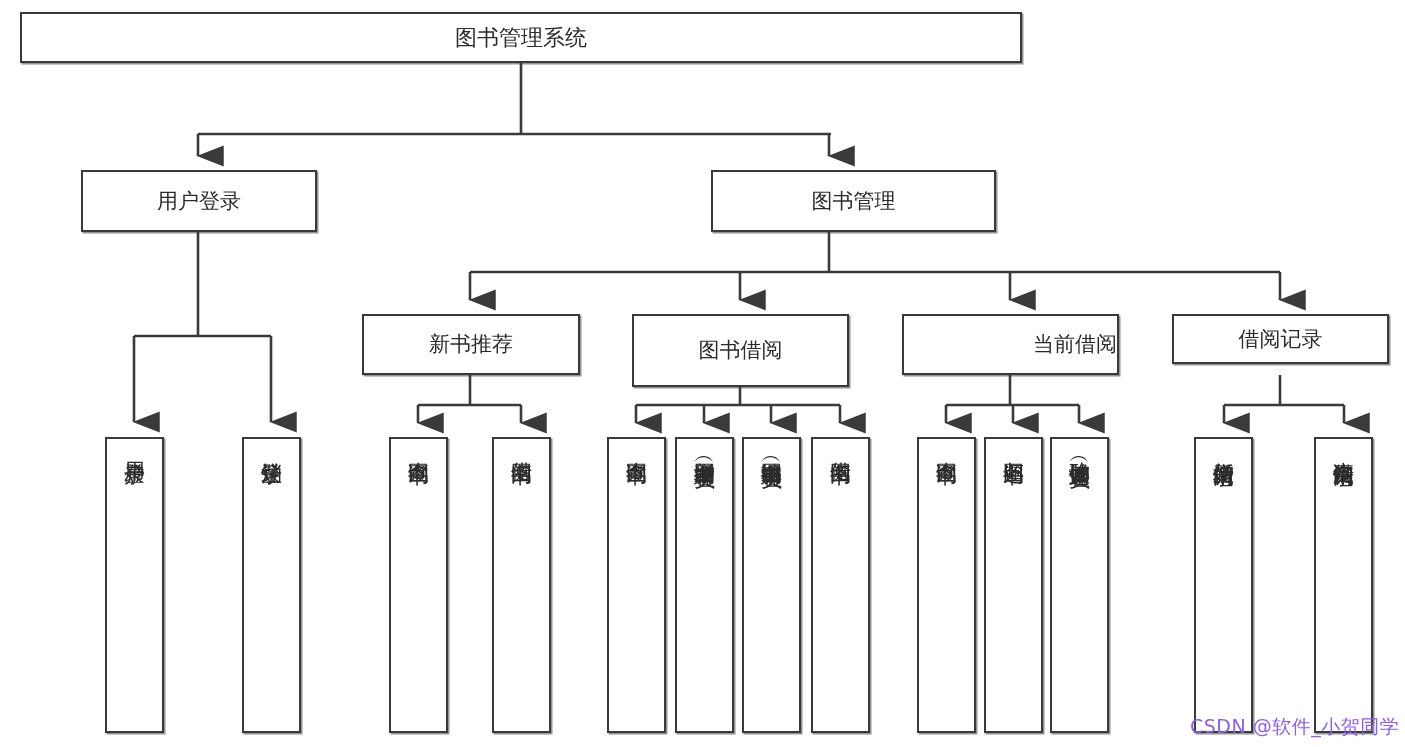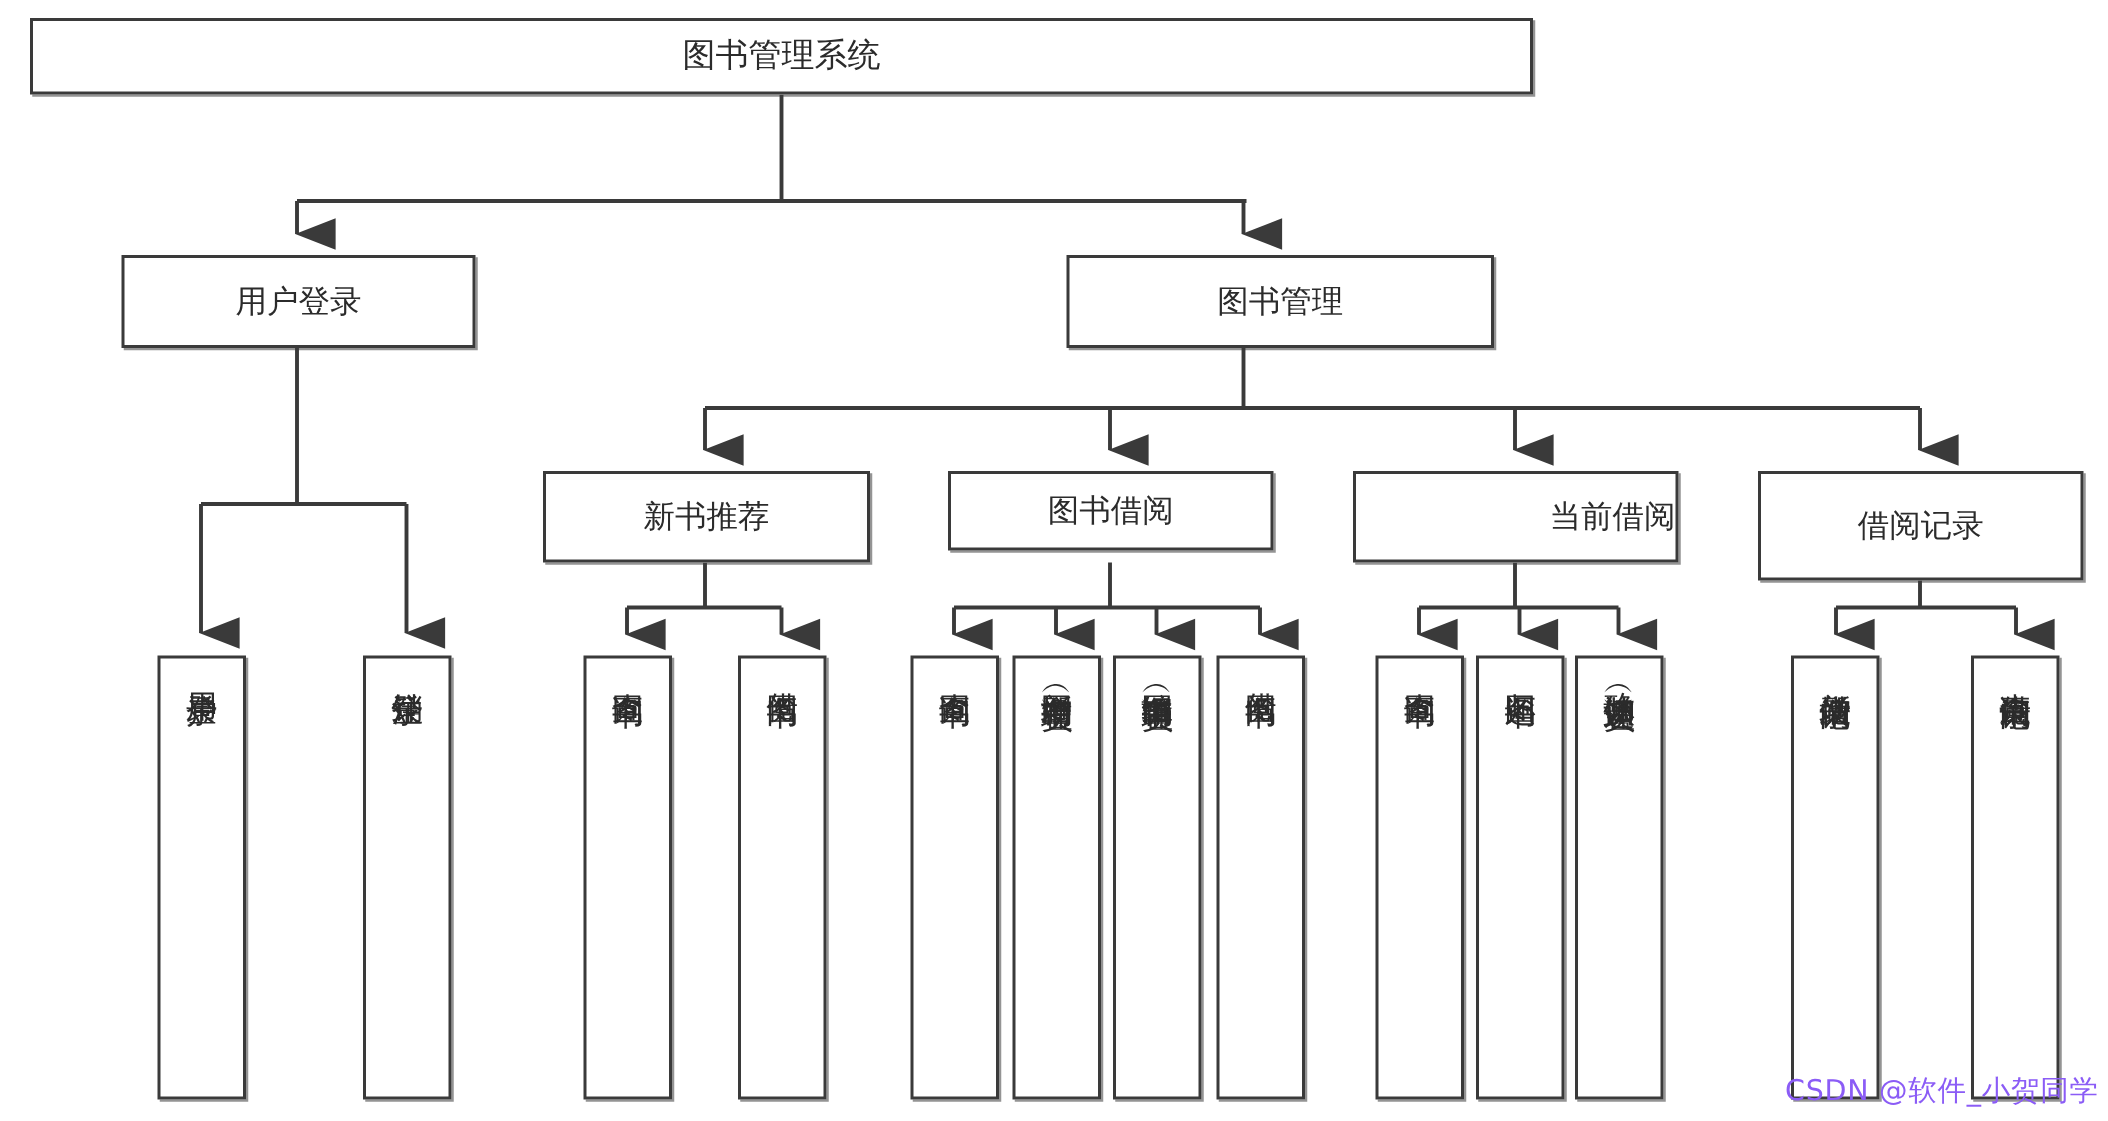--- a/index.html
+++ b/index.html
@@ -138,27 +138,27 @@
   <div class="node h" style="left:81px; top:170px; width:236px; height:62px;">
     <span class="lbl">用户登录</span>
   </div>
   <div class="node h" style="left:711px; top:170px; width:285px; height:62px;">
     <span class="lbl">图书管理</span>
   </div>
 
   <div class="node h" style="left:362px; top:314px; width:218px; height:61px;">
     <span class="lbl">新书推荐</span>
   </div>
-  <div class="node h" style="left:632px; top:314px; width:217px; height:53px;">
+  <div class="node h" style="left:632px; top:314px; width:217px; height:73px;">
     <span class="lbl">图书借阅</span>
   </div>
   <div class="node h" style="left:902px; top:314px; width:217px; height:61px;justify-content:flex-end;">
     <span class="lbl">当前借阅</span>
   </div>
-  <div class="node h" style="left:1172px; top:314px; width:217px; height:73px;">
+  <div class="node h" style="left:1172px; top:314px; width:217px; height:50px;">
     <span class="lbl">借阅记录</span>
   </div>
 
   <div class="node v" style="left:105px; top:437px; width:59px; height:296px;">
     <span class="lbl">用户登录</span>
   </div>
   <div class="node v" style="left:242px; top:437px; width:59px; height:296px;">
     <span class="lbl">注销登录</span>
   </div>
 

